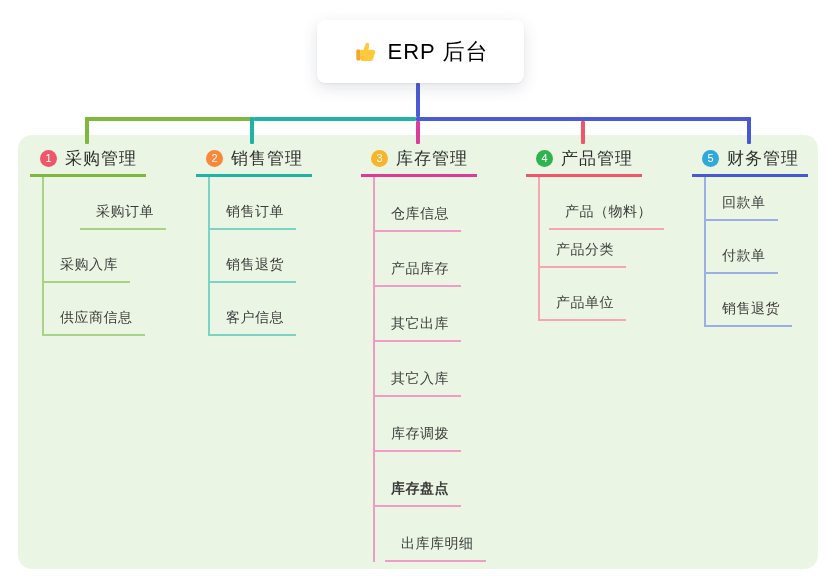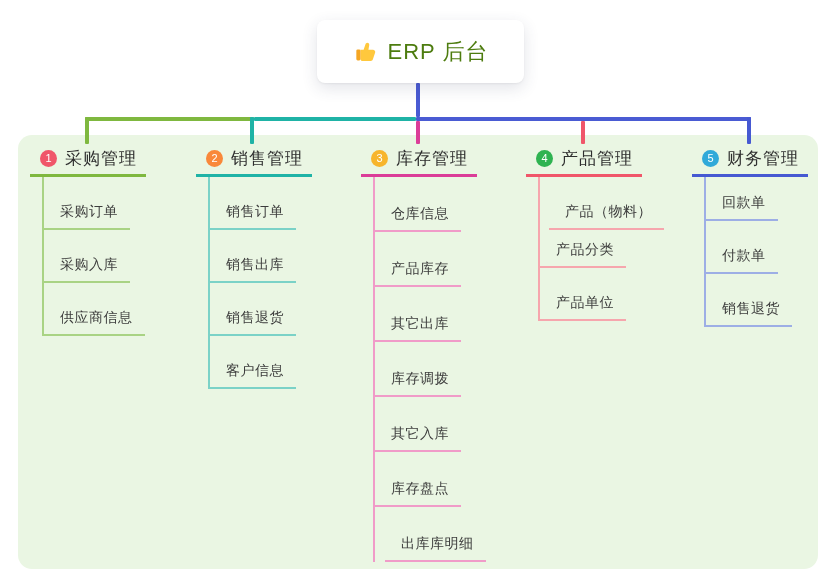--- a/index.html
+++ b/index.html
@@ -10,21 +10,21 @@
   .panel { position:absolute; left:18px; top:135px; width:800px; height:434px;
            border-radius:14px; }
 
   .line { position:absolute; border-radius:1px; }
 
   .root-node { position:absolute; left:317px; top:20px; width:207px; height:63px;
                background:#fff; border-radius:8px;
                box-shadow:0 1px 2px rgba(0,0,0,.05), 0 5px 16px rgba(50,60,90,.14);
                display:flex; align-items:center; justify-content:center; gap:10px; }
   .root-icon { display:flex; align-items:center; }
-  .root-label { font-size:22px; color:#4d7c0f; letter-spacing:1px; white-space:nowrap; }
+  .root-label { font-size:22px; color:#000000; letter-spacing:1px; white-space:nowrap; }
 
   .branch { position:absolute; }
   .branch-header { display:flex; align-items:center; gap:8px; height:31px;
                    border-bottom:3px solid; padding:0 0 4px 10px; cursor:default; }
   .badge { width:17px; height:17px; border-radius:50%; color:#fff; font-size:11px;
            line-height:17px; text-align:center; flex:none; }
   .branch-label { font-size:17px; color:#2e2e2e; letter-spacing:1px; white-space:nowrap; }
 
   .children { margin-left:12px; border-left:2px solid; }
   .child-row { display:flex; align-items:flex-end; }
@@ -58,42 +58,39 @@
     <span class="root-label">ERP 后台</span>
   </div>
 
   <div id="branches">
       <div class="branch" style="left: 30px; top: 146px; width: 116px;">
         <div class="branch-header" style="border-bottom-color: rgb(127, 184, 63);">
           <span class="badge" style="background: rgb(240, 86, 106);">1</span>
           <span class="branch-label">采购管理</span>
         </div>
         <div class="children" style="border-left-color: rgb(169, 211, 132);">
-          <div class="child-row" style="height: 53px;">
+          <div class="child-row" style="height: 53px; padding-left: 36px;">
             <div class="child-item" style="border-bottom-color: rgb(169, 211, 132);">采购订单</div>
           </div>
           <div class="child-row" style="height: 53px;">
             <div class="child-item" style="border-bottom-color: rgb(169, 211, 132);">采购入库</div>
           </div>
           <div class="child-row" style="height: 53px;">
             <div class="child-item" style="border-bottom-color: rgb(169, 211, 132);">供应商信息</div>
           </div>
         </div>
       </div>
       <div class="branch" style="left: 196px; top: 146px; width: 116px;">
         <div class="branch-header" style="border-bottom-color: rgb(31, 179, 166);">
           <span class="badge" style="background: rgb(249, 136, 58);">2</span>
           <span class="branch-label">销售管理</span>
         </div>
         <div class="children" style="border-left-color: rgb(123, 210, 199);">
           <div class="child-row" style="height: 53px;">
             <div class="child-item" style="border-bottom-color: rgb(123, 210, 199);">销售订单</div>
-          </div>
-          <div class="child-row" style="height: 53px;">
-            <div class="child-item" style="border-bottom-color: rgb(123, 210, 199);">销售出库</div>
           </div>
           <div class="child-row" style="height: 53px;">
             <div class="child-item" style="border-bottom-color: rgb(123, 210, 199);">销售退货</div>
           </div>
           <div class="child-row" style="height: 53px;">
             <div class="child-item" style="border-bottom-color: rgb(123, 210, 199);">客户信息</div>
           </div>
         </div>
       </div>
       <div class="branch" style="left: 361px; top: 146px; width: 116px;">
@@ -105,26 +102,26 @@
           <div class="child-row" style="height: 55px;">
             <div class="child-item" style="border-bottom-color: rgb(240, 155, 200);">仓库信息</div>
           </div>
           <div class="child-row" style="height: 55px;">
             <div class="child-item" style="border-bottom-color: rgb(240, 155, 200);">产品库存</div>
           </div>
           <div class="child-row" style="height: 55px;">
             <div class="child-item" style="border-bottom-color: rgb(240, 155, 200);">其它出库</div>
           </div>
           <div class="child-row" style="height: 55px;">
-            <div class="child-item" style="border-bottom-color: rgb(240, 155, 200);">库存调拨</div>
-          </div>
-          <div class="child-row" style="height: 55px;">
             <div class="child-item" style="border-bottom-color: rgb(240, 155, 200);">其它入库</div>
           </div>
           <div class="child-row" style="height: 55px;">
+            <div class="child-item" style="border-bottom-color: rgb(240, 155, 200);">库存调拨</div>
+          </div>
+          <div class="child-row" style="height: 55px; font-weight: bold;">
             <div class="child-item" style="border-bottom-color: rgb(240, 155, 200);">库存盘点</div>
           </div>
           <div class="child-row" style="height: 55px; padding-left: 10px;">
             <div class="child-item" style="border-bottom-color: rgb(240, 155, 200);">出库库明细</div>
           </div>
         </div>
       </div>
       <div class="branch" style="left: 526px; top: 146px; width: 116px;">
         <div class="branch-header" style="border-bottom-color: rgb(240, 86, 106);">
           <span class="badge" style="background: rgb(47, 179, 81);">4</span>

